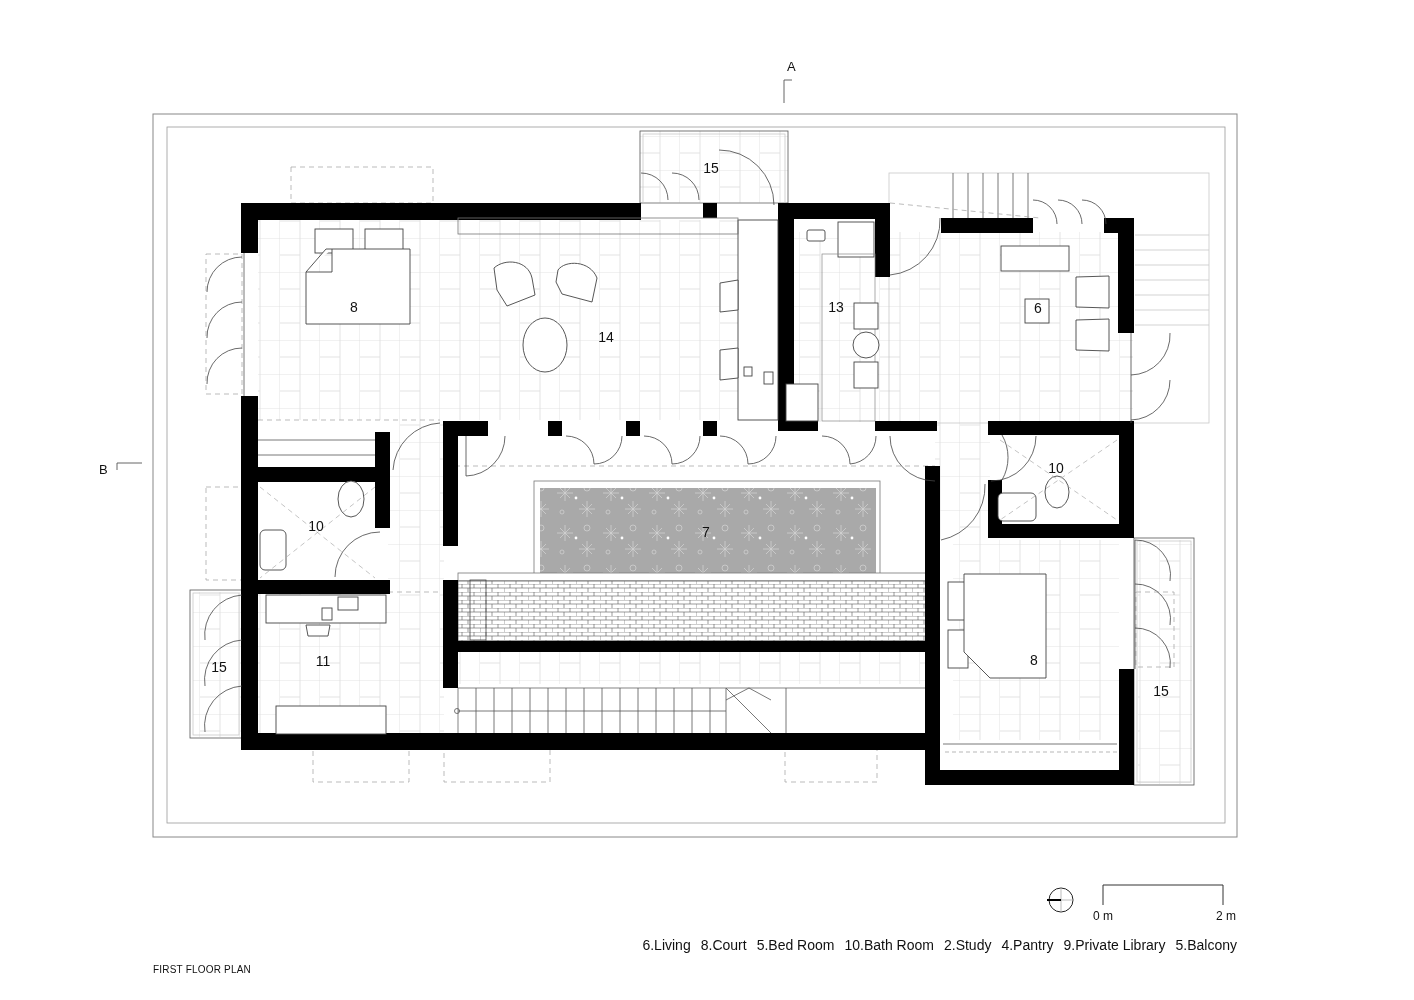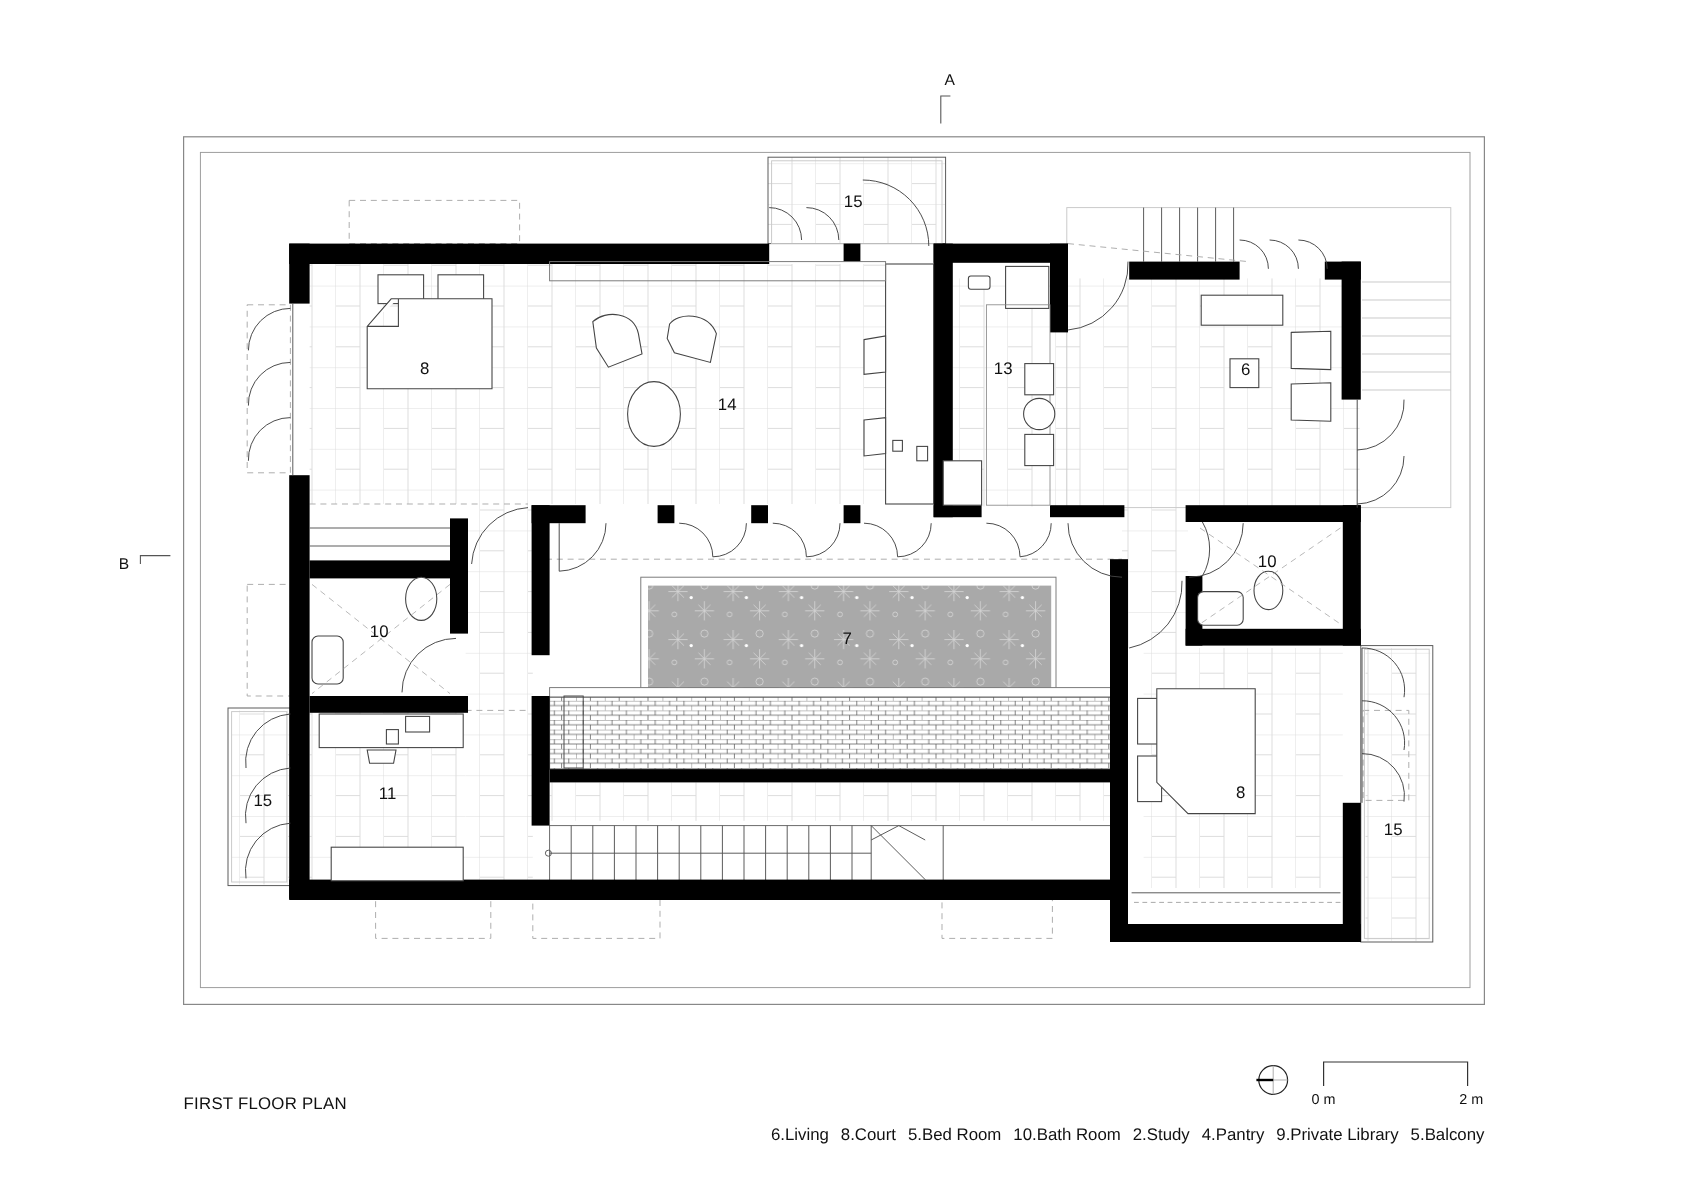--- a/index.html
+++ b/index.html
@@ -1,20 +1,20 @@
 <!DOCTYPE html>
 <html><head>
 <meta charset="utf-8">
 <style>
   html, body { margin:0; padding:0; background:#ffffff; }
   body { width:1414px; height:1000px; position:relative; overflow:hidden; font-family:"Liberation Sans", sans-serif; color:#111; }
   #plan { position:absolute; left:0; top:0; width:1414px; height:1000px; }
   .room-label { font-family:"Liberation Sans", sans-serif; font-size:14px; fill:#111; text-anchor:middle; dominant-baseline:middle; }
   .mark-label { font-family:"Liberation Sans", sans-serif; font-size:13px; fill:#111; }
-  .title { position:absolute; left:153px; top:911px; font-size:14px; letter-spacing:0.2px;text-align:center; }
+  .title { position:absolute; left:153px; top:964px; font-size:10px; letter-spacing:0.2px;text-align:center; }
   .legend { position:absolute; right:177px; top:937px; font-size:14px; display:flex; gap:10px; white-space:nowrap; }
   .scale-text { font-family:"Liberation Sans", sans-serif; font-size:12px; fill:#111; }
   .wall { fill:#000; }
   .thin { fill:none; stroke:#555; stroke-width:0.8; }
   .faint { fill:none; stroke:#c8c8c8; stroke-width:0.8; }
   .dash { fill:none; stroke:#aaa; stroke-width:0.8; stroke-dasharray:5 4; }
   .door { fill:none; stroke:#444; stroke-width:0.8; }
   .furn { fill:#fff; stroke:#444; stroke-width:0.9; }
 </style>
 </head>

